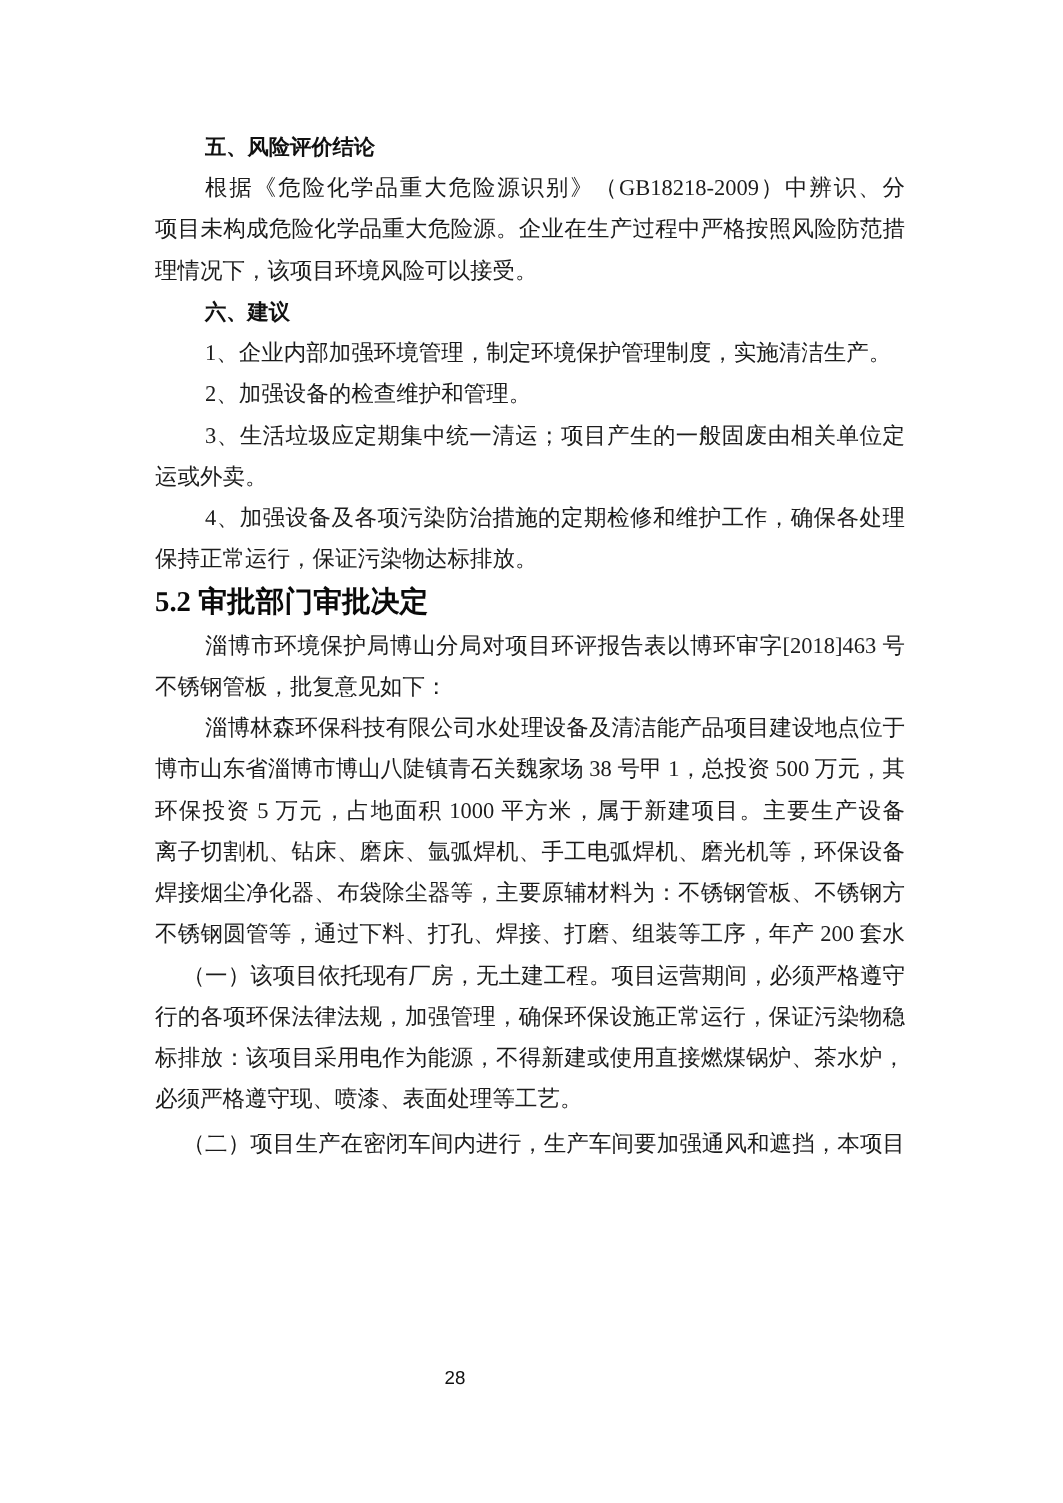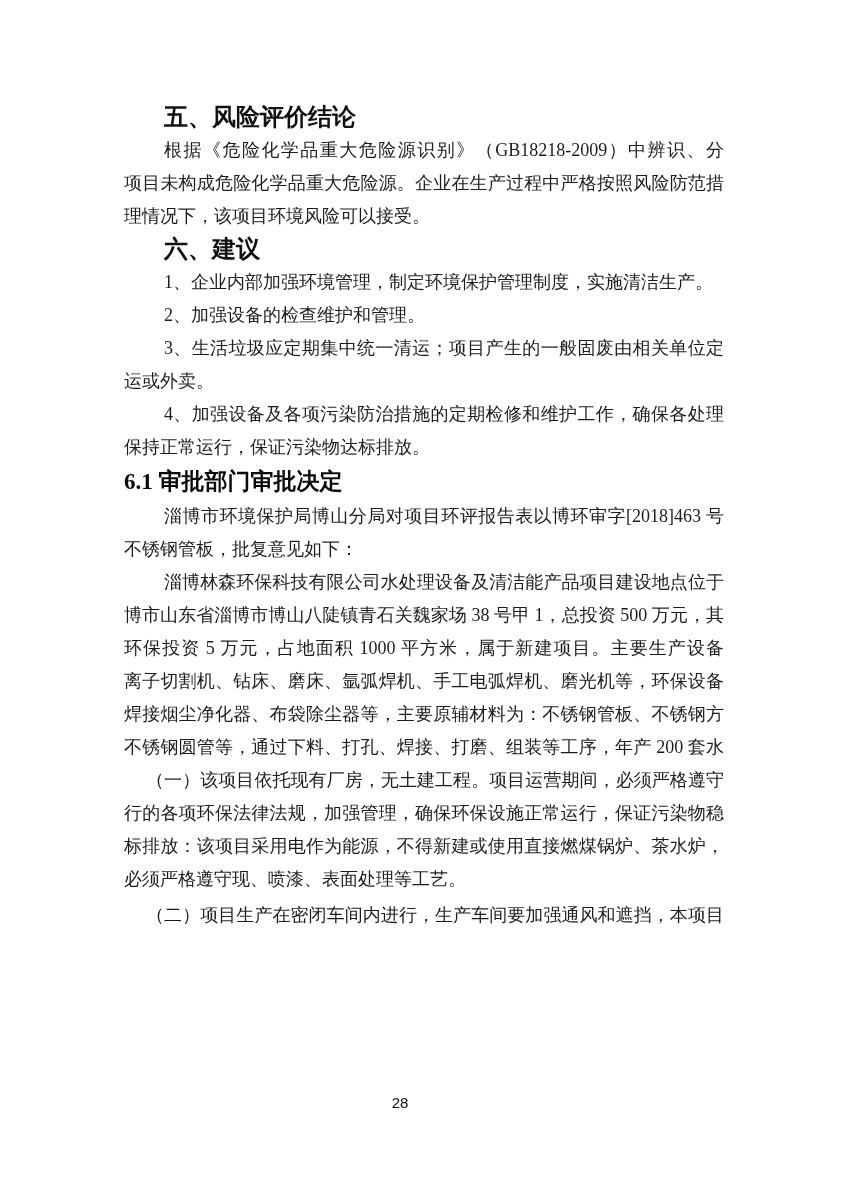--- a/index.html
+++ b/index.html
@@ -30,21 +30,21 @@
     overflow: hidden;
     text-align: justify;
     text-align-last: left;
     white-space: pre-wrap;
   }
   .line.fill { text-align-last: justify; }
   .line.first { text-indent: 40px; }
 
   .heading .line {
     font-weight: 700;
-    font-size: 24px;
+    font-size: 17px;
     color: #111111;
   }
   .section .line {
     font-weight: 700;
     font-size: 23px;
     line-height: 36px;
     height: 36px;
     text-indent: 0;
     color: #0a0a0a;
     text-align: left;
@@ -59,21 +59,20 @@
   .footer {
     position: absolute;
     top: 1093px;
     left: 0;
     width: 728px;
     text-align: center;
     font-family: "Liberation Sans", sans-serif;
     font-size: 15px;
     line-height: 20px;
     color: #111111;
-    padding-left: 36px;
   }
 </style>
 </head>
 <body>
 
 <div class="page">
   <div class="doc" id="doc">
       <div class="block heading">
         <div class="line first">五、风险评价结论</div>
       </div>
@@ -93,21 +92,21 @@
       </div>
       <div class="block body-spaced">
         <div class="line first fill">3、生活垃圾应定期集中统一清运；项目产生的一般固废由相关单位定期清</div>
         <div class="line">运或外卖。</div>
       </div>
       <div class="block body-spaced">
         <div class="line first fill">4、加强设备及各项污染防治措施的定期检修和维护工作，确保各处理设施</div>
         <div class="line">保持正常运行，保证污染物达标排放。</div>
       </div>
       <div class="block section">
-        <div class="line first">6.1 审批部门审批决定</div>
+        <div class="line first">5.2 审批部门审批决定</div>
       </div>
       <div class="block body">
         <div class="line first fill">淄博市环境保护局博山分局对项目环评报告表以博环审字[2018]463 号文件</div>
         <div class="line">不锈钢管板，批复意见如下：</div>
       </div>
       <div class="block body">
         <div class="line first fill">淄博林森环保科技有限公司水处理设备及清洁能产品项目建设地点位于淄</div>
         <div class="line fill">博市山东省淄博市博山八陡镇青石关魏家场 38 号甲 1，总投资 500 万元，其中</div>
         <div class="line fill">环保投资 5 万元，占地面积 1000 平方米，属于新建项目。主要生产设备为：等</div>
         <div class="line fill">离子切割机、钻床、磨床、氩弧焊机、手工电弧焊机、磨光机等，环保设备为：</div>

